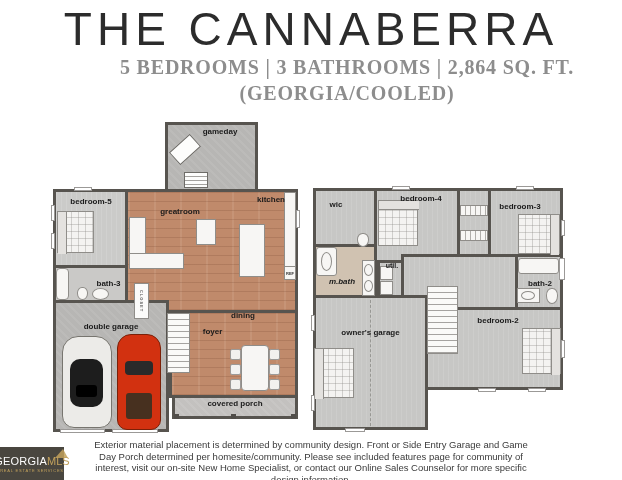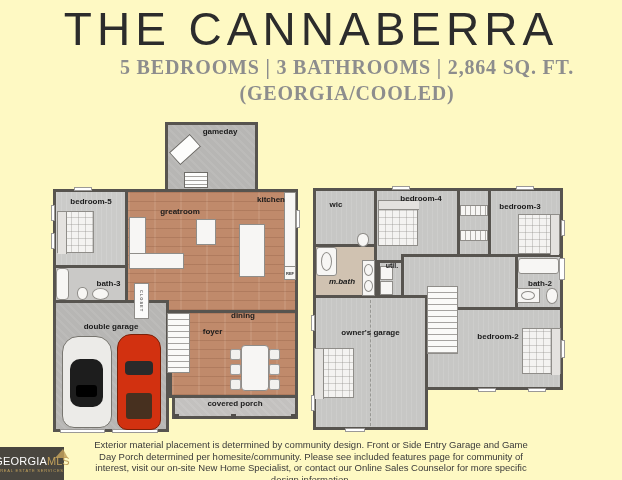--- a/index.html
+++ b/index.html
@@ -1,17 +1,17 @@
 <!DOCTYPE html>
 <html><head>
 <meta charset="utf-8">
 <style>
   html,body{margin:0;padding:0;}
   body{width:622px;height:480px;background:#faf1e1;font-family:"Liberation Sans",sans-serif;overflow:hidden;}
-  .page{position:relative;width:622px;height:480px;background:#fef9c3;}
+  .page{position:relative;width:622px;height:480px;background:#ffffff;}
 
   
   .title{position:absolute;top:2px;left:0;width:622px;text-align:center;
     font-family:"Liberation Sans",sans-serif;font-weight:300;font-size:46px;
     letter-spacing:5px;color:#2c2c2c;white-space:nowrap;}
   .subtitle{position:absolute;left:0;width:622px;text-align:center;
     font-family:"Liberation Serif",serif;font-weight:700;font-size:20px;
     color:#8d8d8d;letter-spacing:0.8px;white-space:nowrap;padding-left:36px;}
   .sub1{top:56px;} .sub2{top:82px;}
 
@@ -214,21 +214,21 @@
         <div class="hb" style="right:0;top:0;width:8px;height:46px;border-bottom:none;border-left:1px solid #8f8d89;"></div>
     </div>
 
     <div class="roomlabel" style="left:316px;top:200px;width:40px;">wic</div>
     <div class="roomlabel" style="left:385px;top:194px;width:72px;">bedroom-4</div>
     <div class="roomlabel" style="left:488px;top:202px;width:64px;">bedroom-3</div>
     <div class="roomlabel" style="left:318px;top:277px;width:48px;font-style:italic;">m.bath</div>
     <div class="roomlabel" style="left:380px;top:262px;width:24px;font-size:7px;">util.</div>
     <div class="roomlabel" style="left:519px;top:279px;width:42px;">bath-2</div>
     <div class="roomlabel" style="left:328px;top:328px;width:85px;">owner's garage</div>
-    <div class="roomlabel" style="left:458px;top:332px;width:80px;">bedroom-2</div>
+    <div class="roomlabel" style="left:458px;top:316px;width:80px;">bedroom-2</div>
   </div>
 
   <div class="disclaimer">Exterior material placement is determined by community design. Front or Side Entry Garage and Game Day Porch determined per homesite/community. Please see included features page for community of interest, visit our on-site New Home Specialist, or contact our Online Sales Counselor for more specific design information.</div>
 
   <div class="mls">
     <div class="row">
       <div class="tri"></div>
       <span class="g">GEORGIA</span>
         <span class="m">MLS</span>
     </div>

